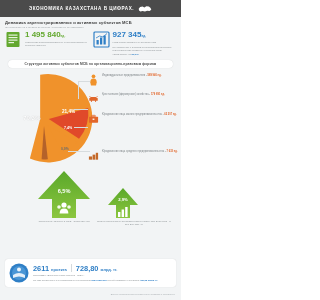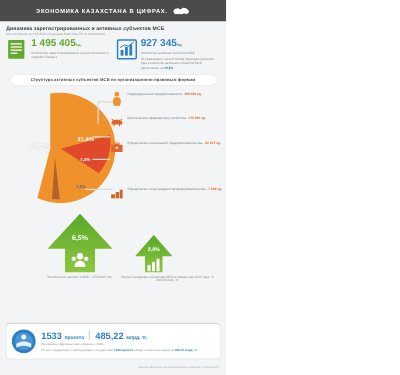--- a/index.html
+++ b/index.html
@@ -128,21 +128,21 @@
         <svg viewBox="0 0 34 34" width="17" height="17">
           <rect x="3" y="2" width="26" height="30" rx="2" fill="#63a82f"></rect>
           <rect x="7" y="7" width="18" height="2.4" fill="#ffffff" opacity=".85"></rect>
           <rect x="7" y="12" width="18" height="2.4" fill="#ffffff" opacity=".85"></rect>
           <rect x="7" y="17" width="18" height="2.4" fill="#ffffff" opacity=".85"></rect>
           <rect x="7" y="22" width="11" height="2.4" fill="#ffffff" opacity=".85"></rect>
         </svg>
       </div>
       <div class="stat-body">
         <div class="stat-num num-green">
-          <span>1 495 405</span><span class="unit">ед.</span>
+          <span>1 495 840</span><span class="unit">ед.</span>
         </div>
         <div class="stat-cap">Количество зарегистрированных субъектов малого и среднего бизнеса</div>
       </div>
     </div>
 
     <div class="stat">
       <div class="stat-ico">
         <svg viewBox="0 0 34 34" width="17" height="17">
           <rect x="2" y="2" width="30" height="30" rx="2" fill="none" stroke="#2f7fc6" stroke-width="2.4"></rect>
           <rect x="7" y="18" width="4.5" height="9" fill="#2f7fc6"></rect>
@@ -296,25 +296,25 @@
       <svg viewBox="0 0 40 40" width="20" height="20">
         <circle cx="20" cy="20" r="19" fill="#2f7fc6"></circle>
         <circle cx="20" cy="20" r="14" fill="#4a96d6"></circle>
         <circle cx="20" cy="13" r="4" fill="#ffffff" opacity=".9"></circle>
         <path d="M8 24 Q20 16 32 24 L32 30 Q20 24 8 30 Z" fill="#ffffff" opacity=".85"></path>
       </svg>
     </div>
     <div class="fbody">
       <div class="frow">
         <div class="fnum">
-          <span>1533</span> <span class="u">проекта</span>
+          <span>2611</span> <span class="u">проекта</span>
         </div>
         <div class="fdiv"></div>
         <div class="fnum">
-          <span>485,22</span> <span class="u">млрд. тг.</span>
+          <span>728,80</span> <span class="u">млрд. тг.</span>
         </div>
       </div>
       <div class="fsub">Программа «Дорожная карта бизнеса - 2020».</div>
       <div class="fsub">
         <span>По ним поддержано и субсидировано государством </span><b>1533 проекта</b><span> общей стоимостью кредитов </span><b>485,22 млрд. тг.</b>
       </div>
     </div>
   </div>
 
   <div class="credit">Данные Министерства экономического развития и торговли РК</div>

